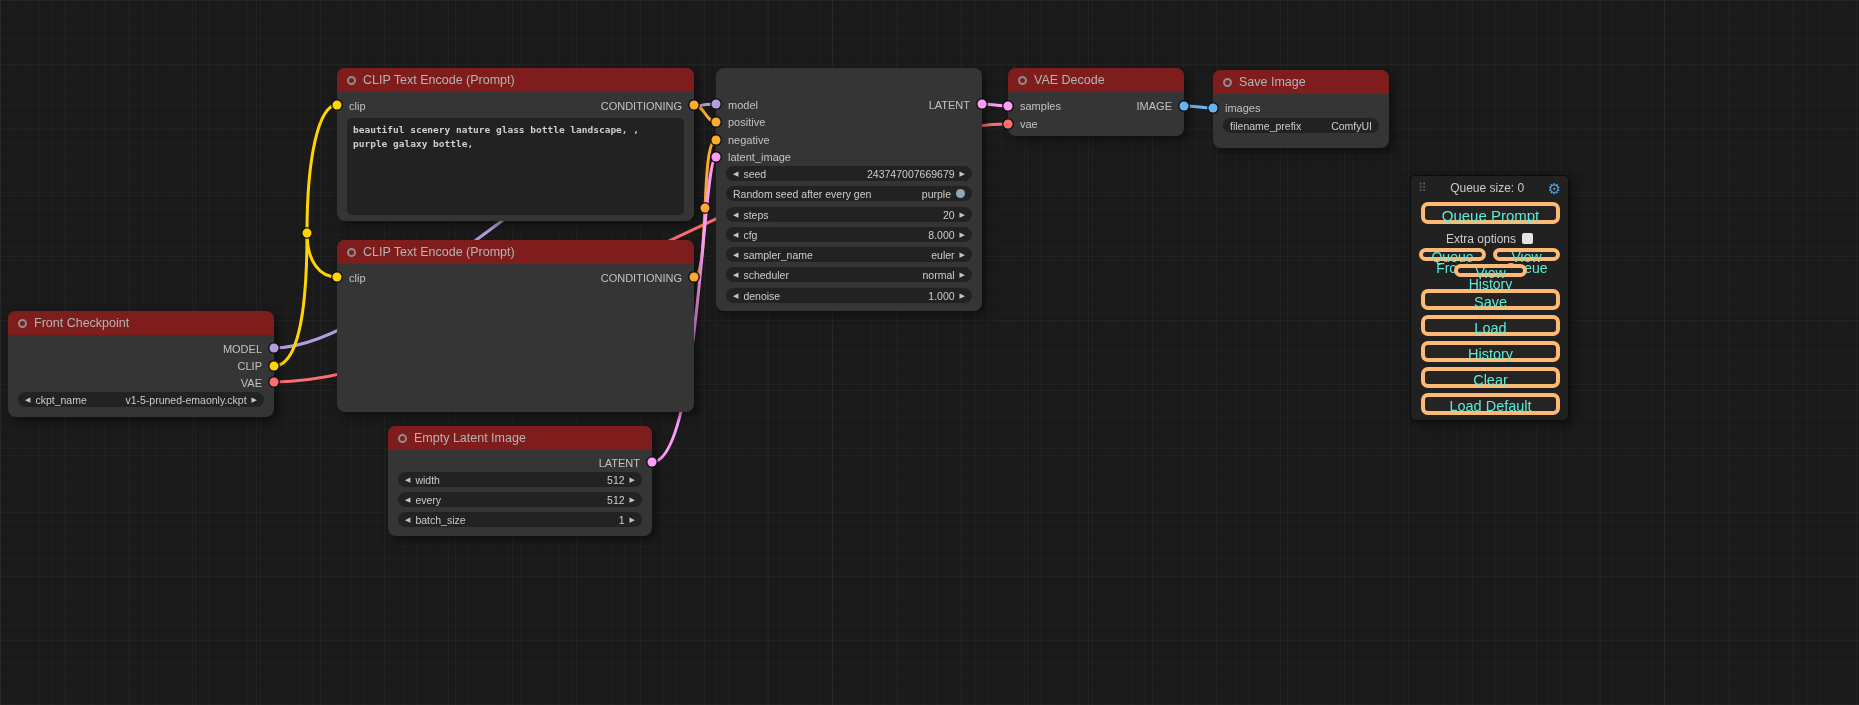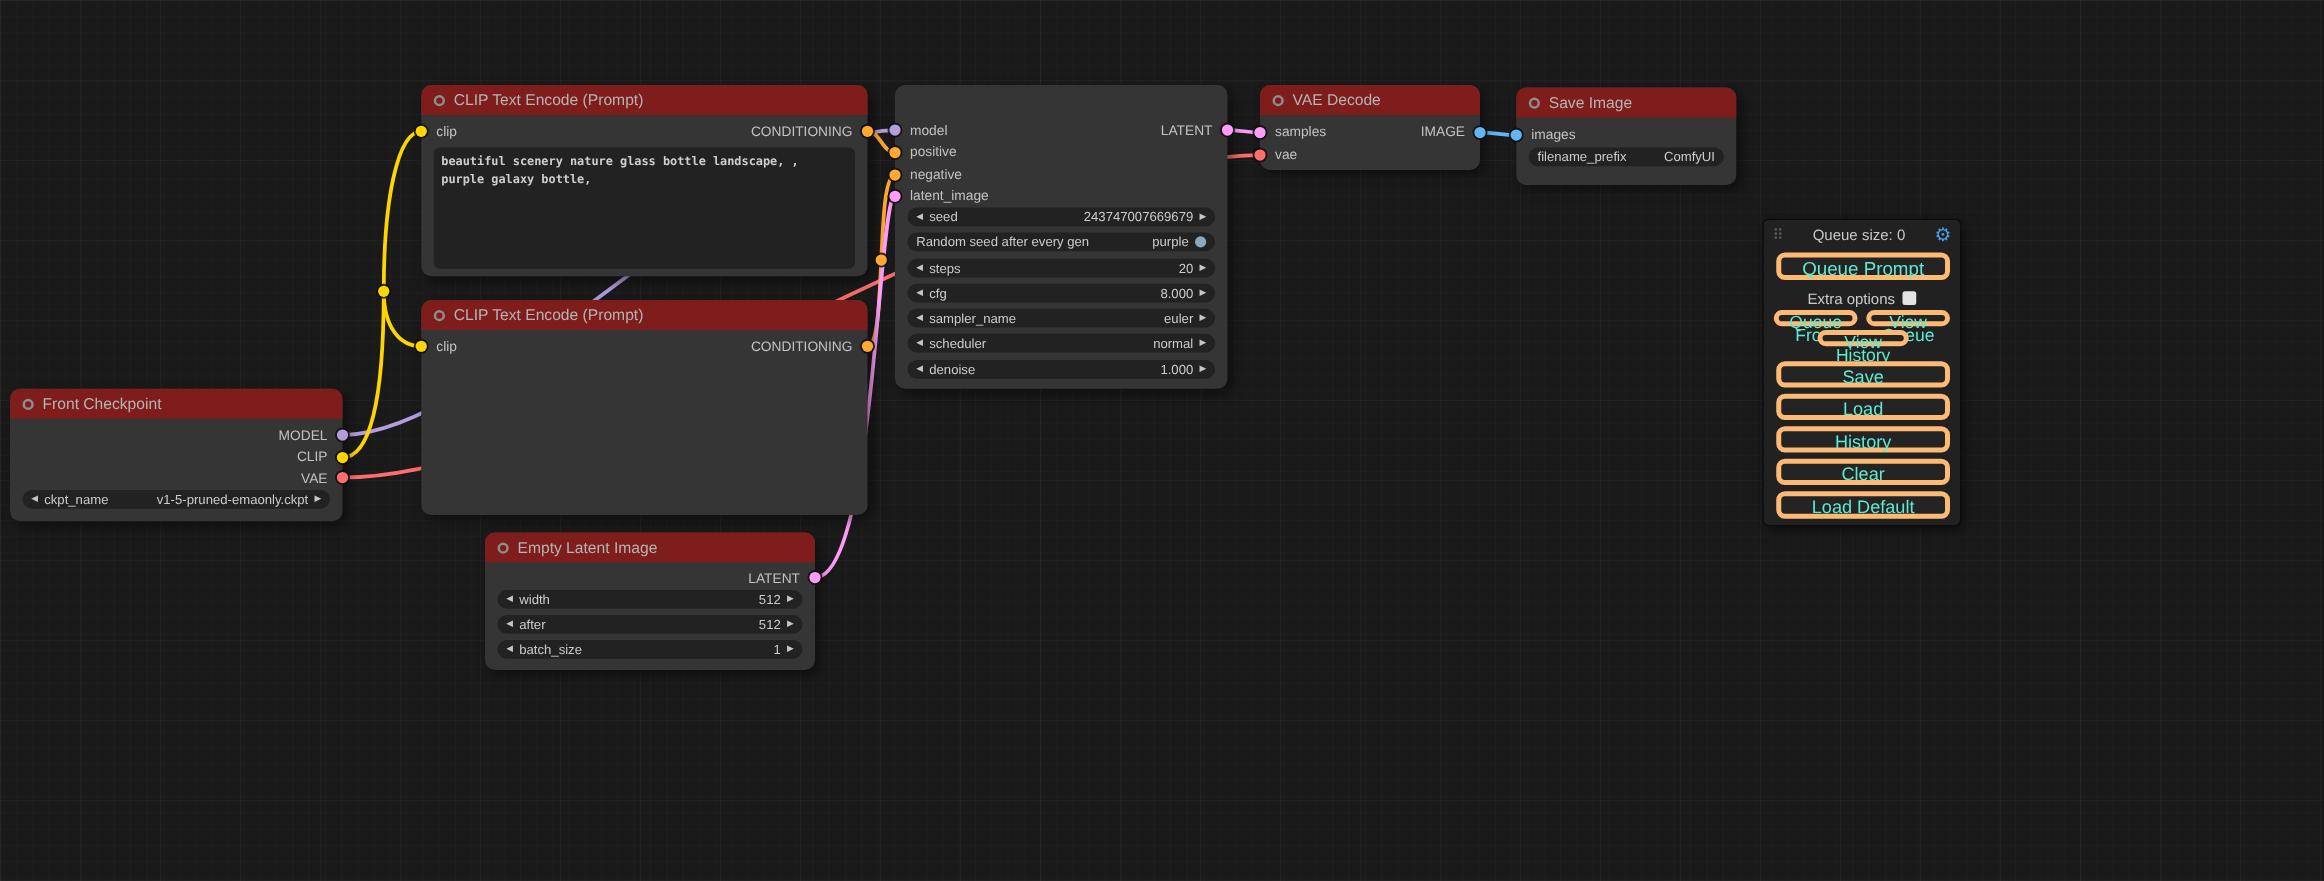--- a/index.html
+++ b/index.html
@@ -155,21 +155,21 @@
       <span class="out-label">LATENT</span>
     </div>
     <div class="widget" style="left:10px;top:46px;width:244px">
       <span class="aw al"></span>
       <span>width</span>
       <span class="wval">512</span>
       <span class="aw ar"></span>
     </div>
     <div class="widget" style="left:10px;top:66px;width:244px">
       <span class="aw al"></span>
-      <span>after</span>
+      <span>every</span>
       <span class="wval">512</span>
       <span class="aw ar"></span>
     </div>
     <div class="widget" style="left:10px;top:86px;width:244px">
       <span class="aw al"></span>
       <span>batch_size</span>
       <span class="wval">1</span>
       <span class="aw ar"></span>
     </div>
   </div>

